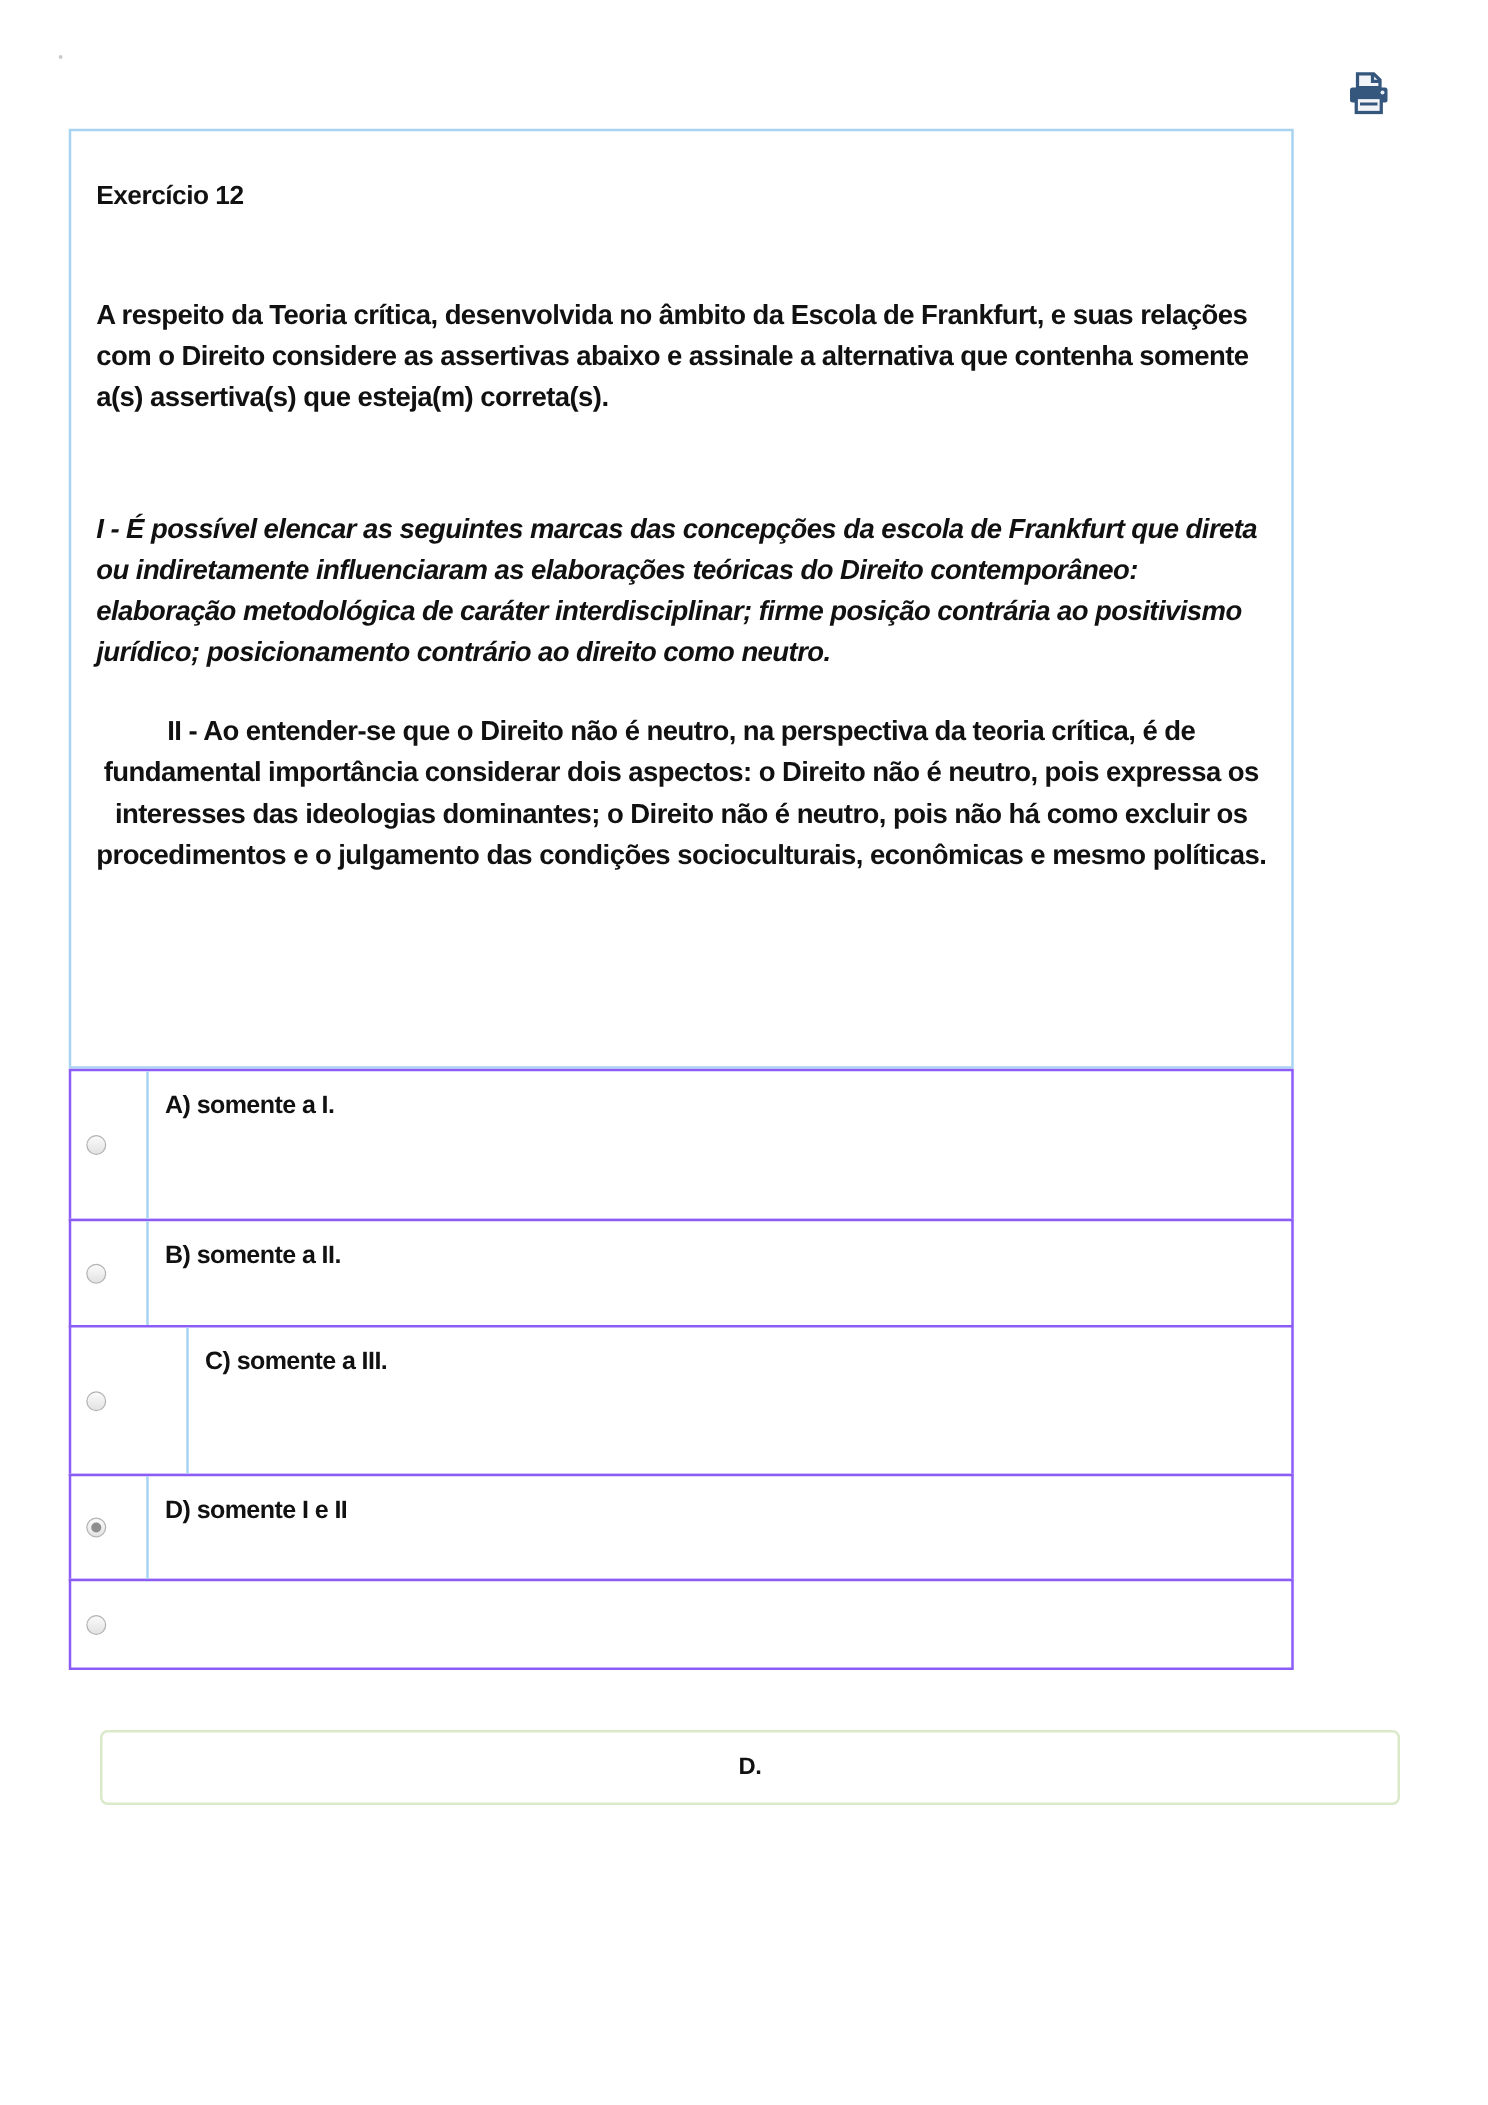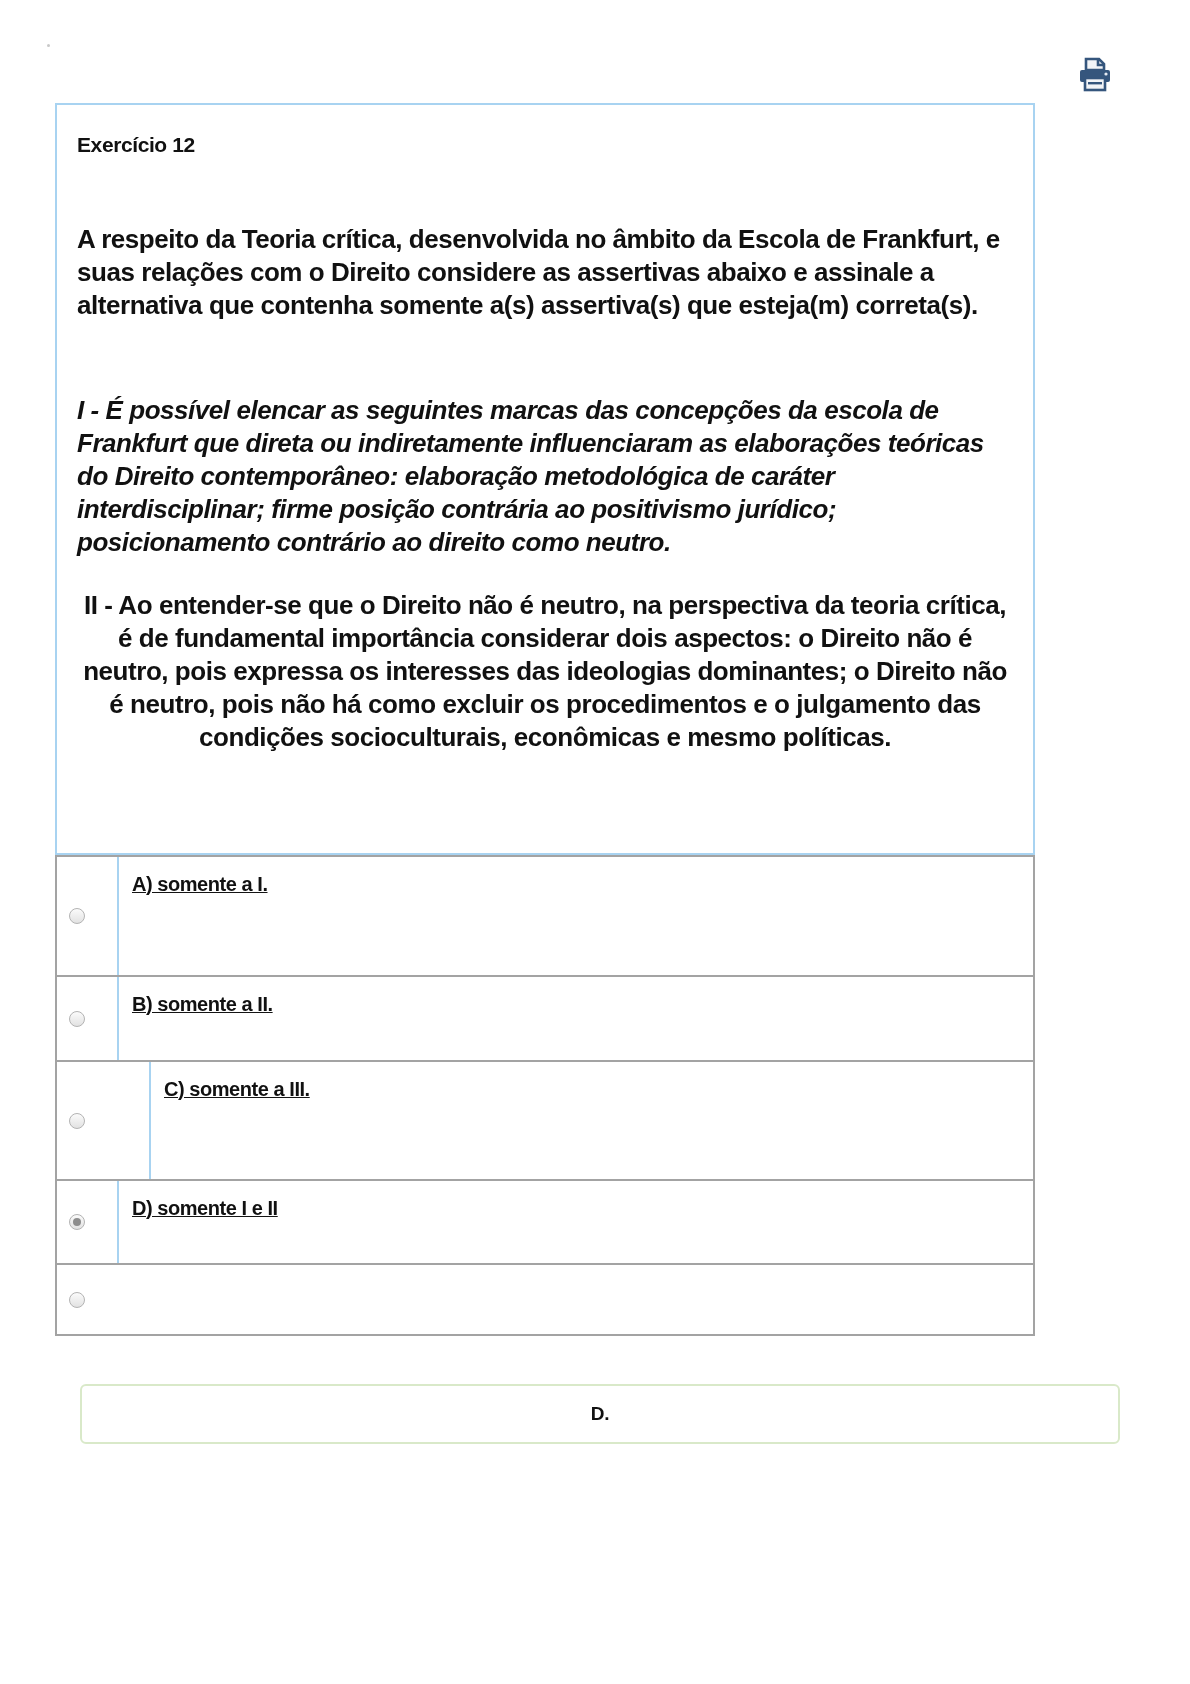--- a/index.html
+++ b/index.html
@@ -14,38 +14,38 @@
   
   .print-btn{
     position:absolute;left:1076px;top:56px;width:38px;height:38px;
     background:none;border:none;padding:0;cursor:pointer;
   }
 
   
   .card{
     position:absolute;left:55px;top:103px;width:980px;height:752px;
     border:2px solid #a8d3f1;box-sizing:border-box;
-    padding:28px 20px;background:#ffffff;
+    padding:40px 20px;background:#ffffff;
   }
   .card h2{
     margin:0;font-size:21px;font-weight:bold;letter-spacing:-0.4px;color:#111;
   }
   .card p{
-    margin:0;font-size:26px;font-weight:bold;letter-spacing:-0.45px;
+    margin:0;font-size:22px;font-weight:bold;letter-spacing:-0.45px;
     line-height:33px;color:#111;
   }
   .question{margin-top:66px !important;}
   .assertion-first{margin-top:72px !important;font-style:italic;}
   .assertion{margin-top:30px !important;text-align:center;}
 
   
   .options{position:absolute;left:55px;top:855px;width:980px;}
   .option-row{
-    display:flex;border:2px solid #a3a3a3;box-sizing:border-box;
-    margin-top:-2px;background:#fff;text-decoration:underline;
+    display:flex;border:2px solid #8b5cf6;box-sizing:border-box;
+    margin-top:-2px;background:#fff;
   }
   .option-row:first-child{margin-top:0;}
   .row-a{height:122px;}
   .row-b{height:87px;}
   .row-c{height:121px;gap:32px;}
   .row-d{height:86px;}
   .row-e{height:73px;}
   .cell-radio{
     width:60px;flex:0 0 60px;display:flex;align-items:center;
     box-sizing:border-box;padding-left:12px;

